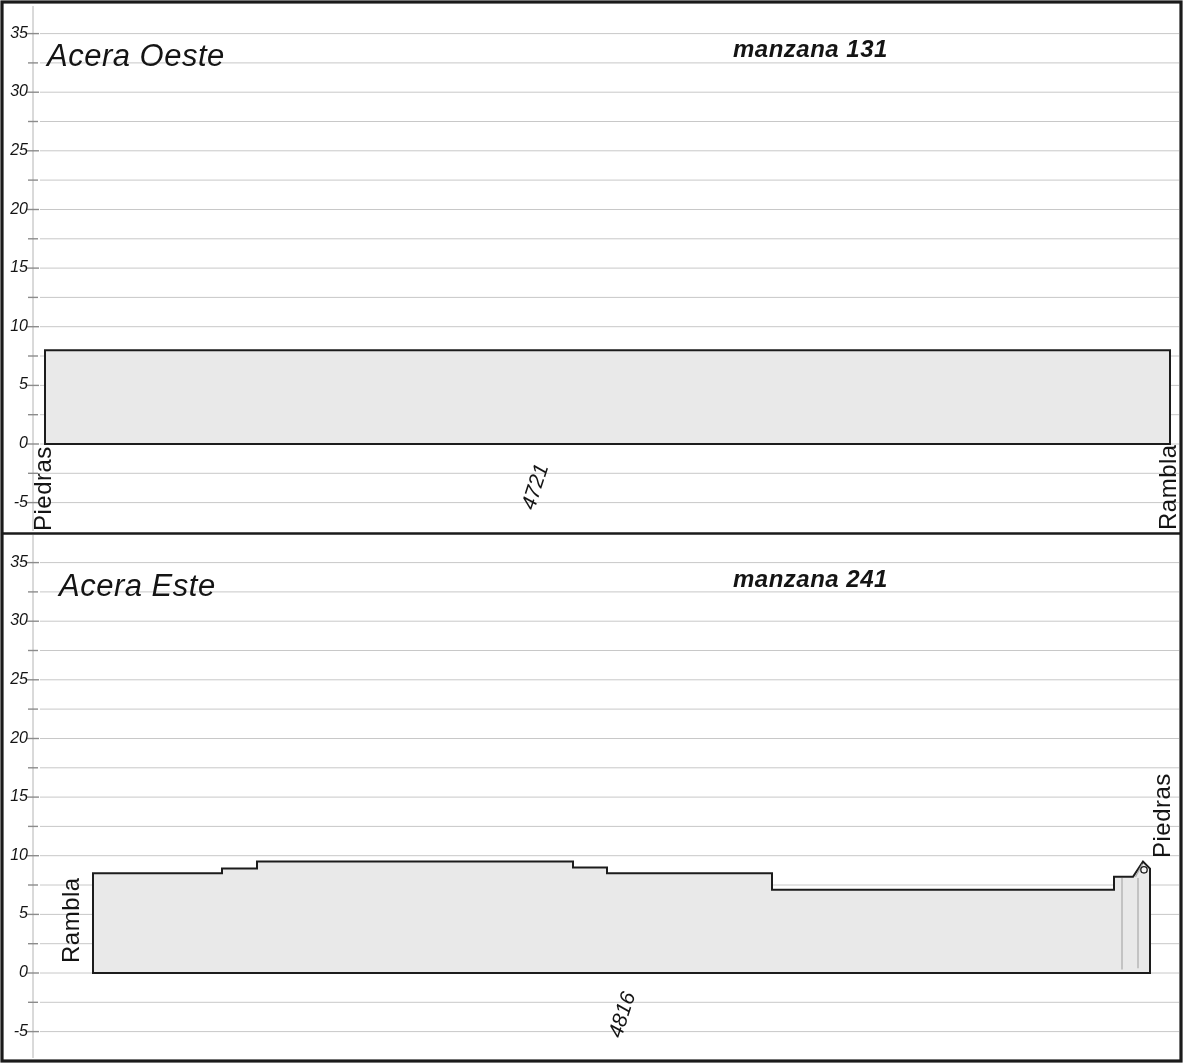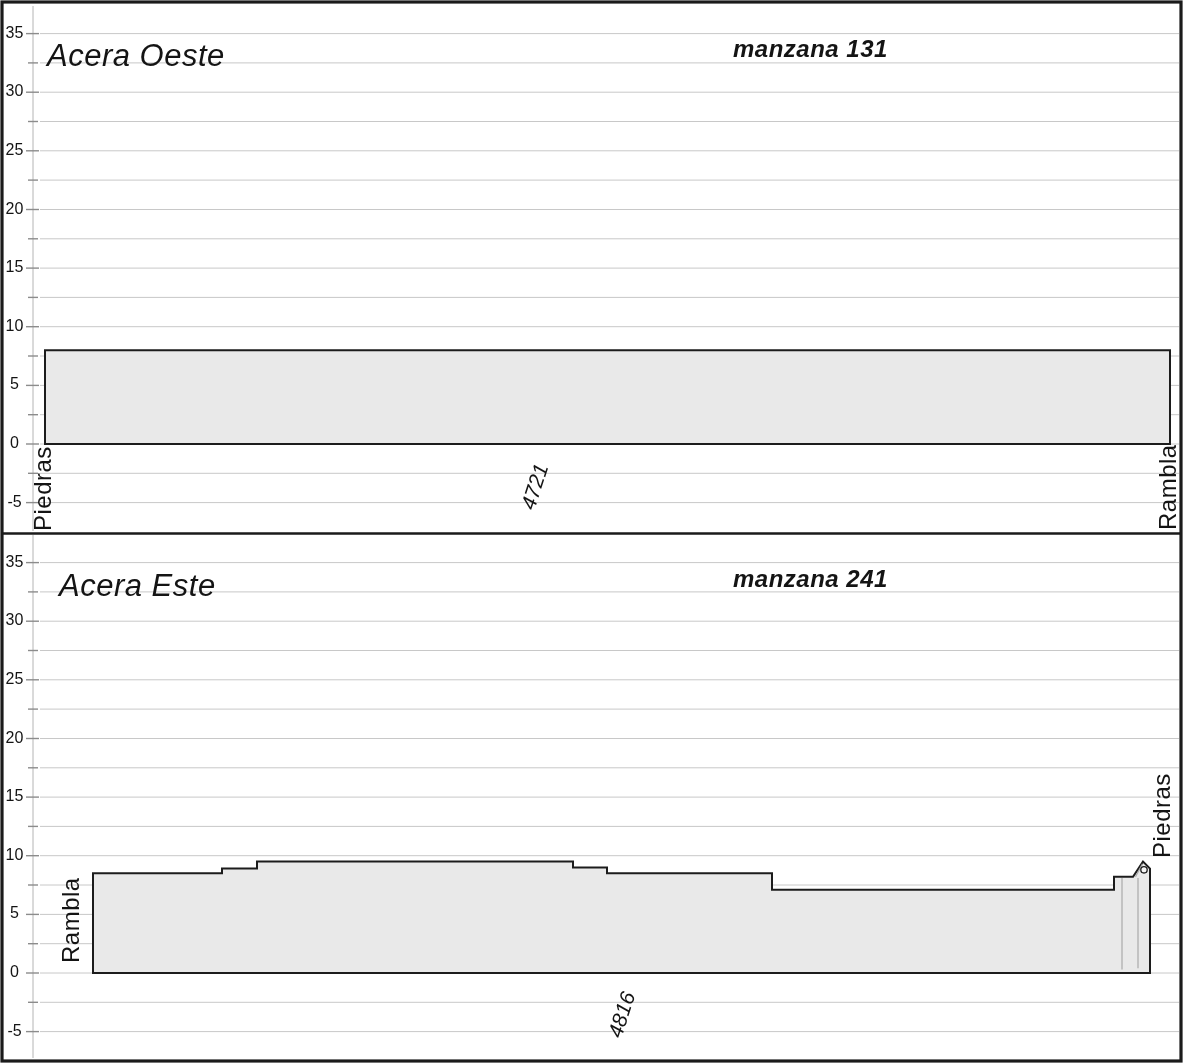--- a/index.html
+++ b/index.html
@@ -9,21 +9,21 @@
     background:#ffffff;
     font-family:"Liberation Sans", sans-serif;
     overflow:hidden;
   }
   .figure svg{position:absolute;left:0;top:0;}
   .label{position:absolute;color:#141414;line-height:1;white-space:nowrap;}
   .title{font-size:31px;font-style:italic;font-weight:500;letter-spacing:.5px;}
   .block{font-size:24px;font-style:italic;font-weight:700;letter-spacing:.5px;}
   .street{font-size:24px;font-weight:500;transform:rotate(-90deg);transform-origin:0 0;letter-spacing:.5px;}
   .lot{font-size:21px;font-style:italic;font-weight:500;transform:rotate(-72deg);transform-origin:0 100%;}
-  .ytick{position:absolute;font-size:16px;width:27px;text-align:center;color:#141414;line-height:18px;height:18px;}
+  .ytick{position:absolute;font-size:16px;width:27px;text-align:right;color:#141414;line-height:18px;height:18px;font-style:italic;}
 </style>
 </head>
 <body>
 
 <div class="figure">
 
   <svg id="chart-svg" width="1183" height="1063" viewBox="0 0 1183 1063">
       <line x1="40" y1="502.6" x2="1179" y2="502.6" stroke="#c8c8c8" stroke-width="1"></line>
       <line x1="40" y1="473.3" x2="1179" y2="473.3" stroke="#c8c8c8" stroke-width="1"></line>
       <line x1="40" y1="444.0" x2="1179" y2="444.0" stroke="#c8c8c8" stroke-width="1"></line>

